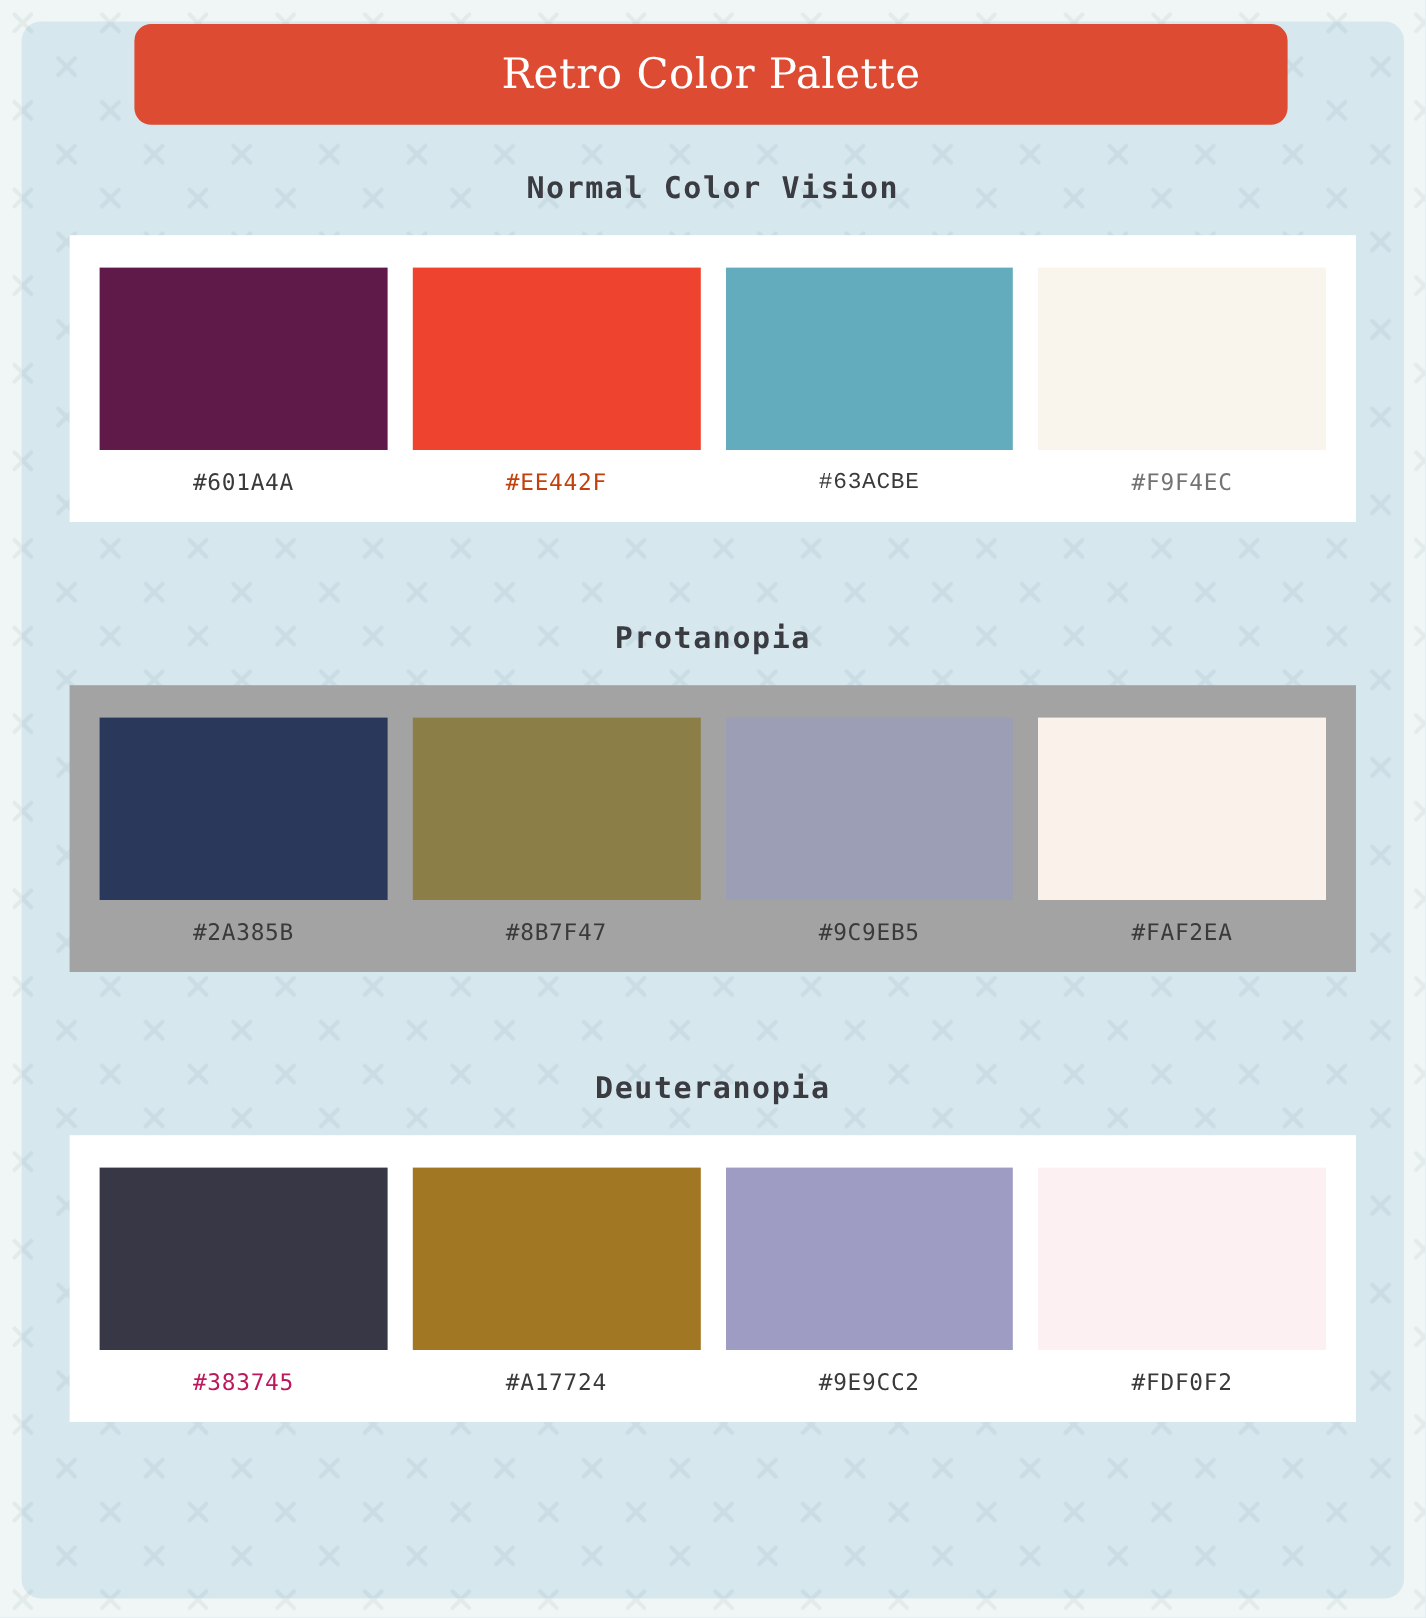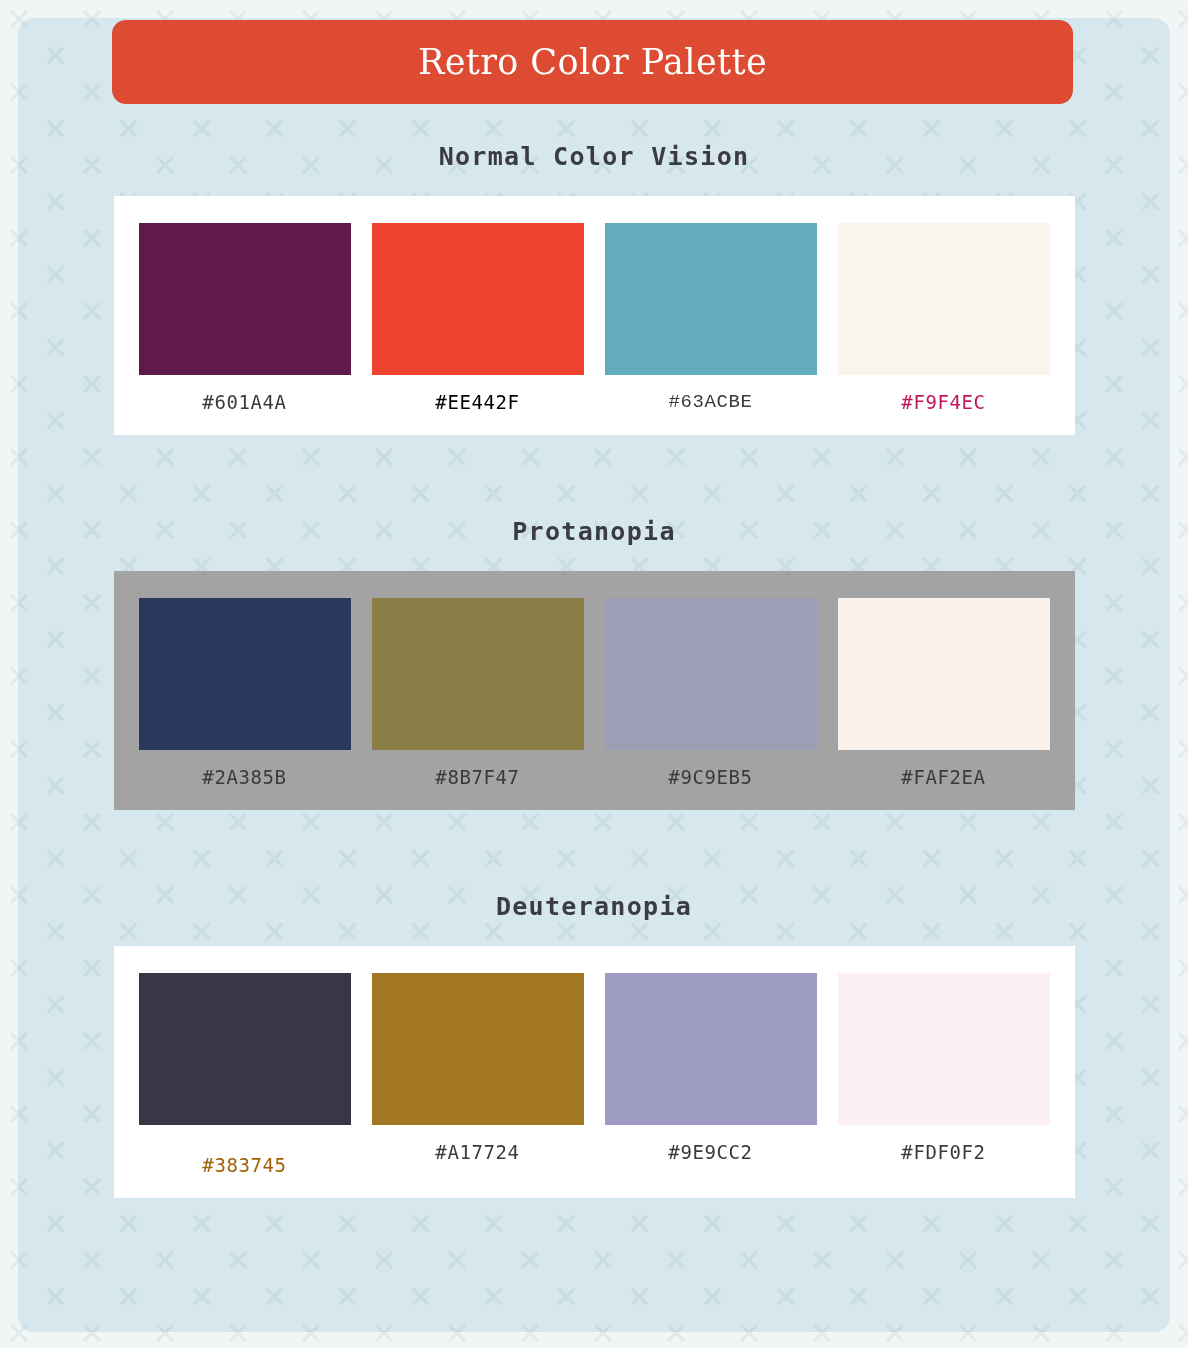--- a/index.html
+++ b/index.html
@@ -72,21 +72,21 @@
     font-family:"DejaVu Sans Mono", monospace;
     font-weight:bold;
     font-size:25px;
     color:#3B3B42;
     letter-spacing:1.3px;
   }
 
   .swatch-card {
     background:#FFFFFF;
     margin:0 auto;
-    width:961px;
+    width:1072px;
     padding:27px 25px 0 25px;
     display:flex;
     gap:21px;
     align-items:flex-start;
   }
 
   .swatch-cell {
     flex:1 1 0;
     display:flex;
     flex-direction:column;
@@ -152,29 +152,29 @@
 
   <div class="section sec-0">
     <div class="section-heading" style="color: rgb(59, 59, 66);">Normal Color Vision</div>
     <div class="swatch-card" style="background: rgb(255, 255, 255);">
       <div class="swatch-cell">
         <div class="swatch-chip" style="background-color: rgb(96, 26, 74);"></div>
         <div class="swatch-label" style="color: rgb(58, 58, 58);">#601A4A</div>
       </div>
       <div class="swatch-cell">
         <div class="swatch-chip" style="background-color: rgb(238, 68, 47);"></div>
-        <div class="swatch-label" style="color: #000000;">#EE442F</div>
+        <div class="swatch-label" style="color: #c2410c;">#EE442F</div>
       </div>
       <div class="swatch-cell">
         <div class="swatch-chip" style="background-color: rgb(99, 172, 190);"></div>
         <div class="swatch-label" style="color: rgb(58, 58, 58); font-family: Liberation Mono, monospace;">#63ACBE</div>
       </div>
       <div class="swatch-cell">
         <div class="swatch-chip" style="background-color: rgb(249, 244, 236);"></div>
-        <div class="swatch-label" style="color: #be185d;">#F9F4EC</div>
+        <div class="swatch-label" style="color: #737373;">#F9F4EC</div>
       </div>
     </div>
   </div>
 
   <div class="section sec-1">
     <div class="section-heading" style="color: rgb(59, 59, 66);">Protanopia</div>
     <div class="swatch-card" style="background: #a3a3a3;">
       <div class="swatch-cell">
         <div class="swatch-chip" style="background-color: rgb(42, 56, 91);"></div>
         <div class="swatch-label" style="color: rgb(58, 58, 58);">#2A385B</div>
@@ -192,21 +192,21 @@
         <div class="swatch-label" style="color: rgb(58, 58, 58);">#FAF2EA</div>
       </div>
     </div>
   </div>
 
   <div class="section sec-2">
     <div class="section-heading" style="color: rgb(59, 59, 66);">Deuteranopia</div>
     <div class="swatch-card" style="background: rgb(255, 255, 255);">
       <div class="swatch-cell">
         <div class="swatch-chip" style="background-color: rgb(56, 55, 69);"></div>
-        <div class="swatch-label" style="color: #a16207; margin-top: 13px;">#383745</div>
+        <div class="swatch-label" style="color: #be185d;">#383745</div>
       </div>
       <div class="swatch-cell">
         <div class="swatch-chip" style="background-color: rgb(161, 119, 36);"></div>
         <div class="swatch-label" style="color: rgb(58, 58, 58);">#A17724</div>
       </div>
       <div class="swatch-cell">
         <div class="swatch-chip" style="background-color: rgb(158, 156, 194);"></div>
         <div class="swatch-label" style="color: rgb(58, 58, 58);">#9E9CC2</div>
       </div>
       <div class="swatch-cell">

